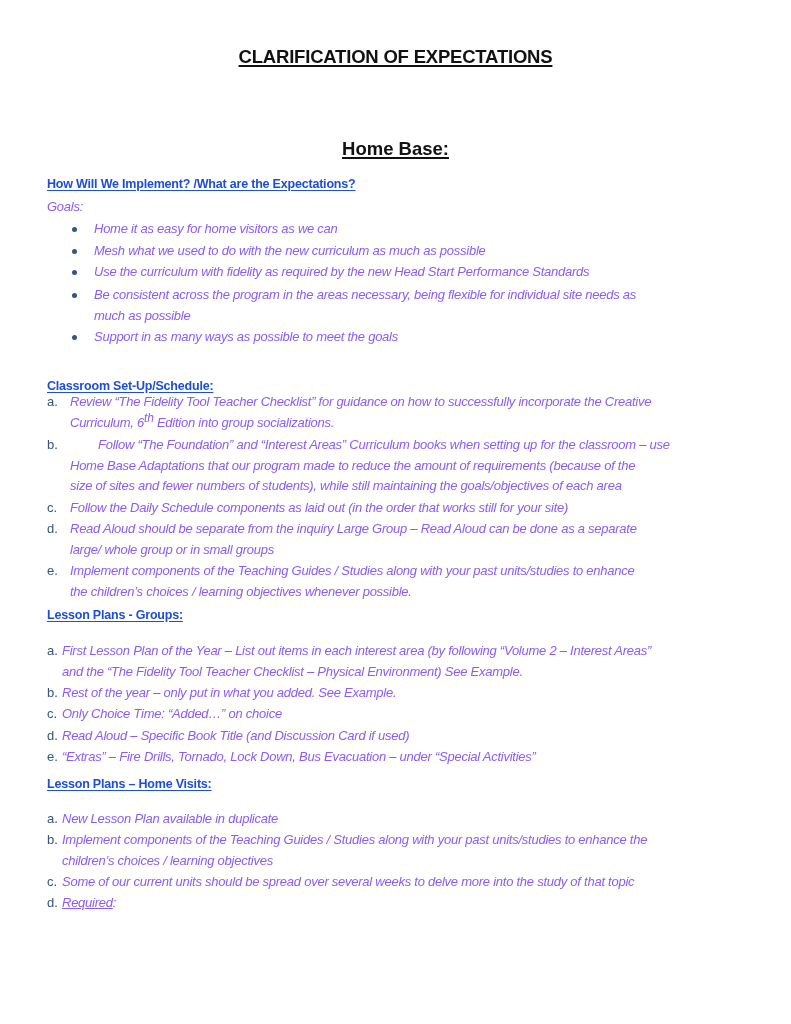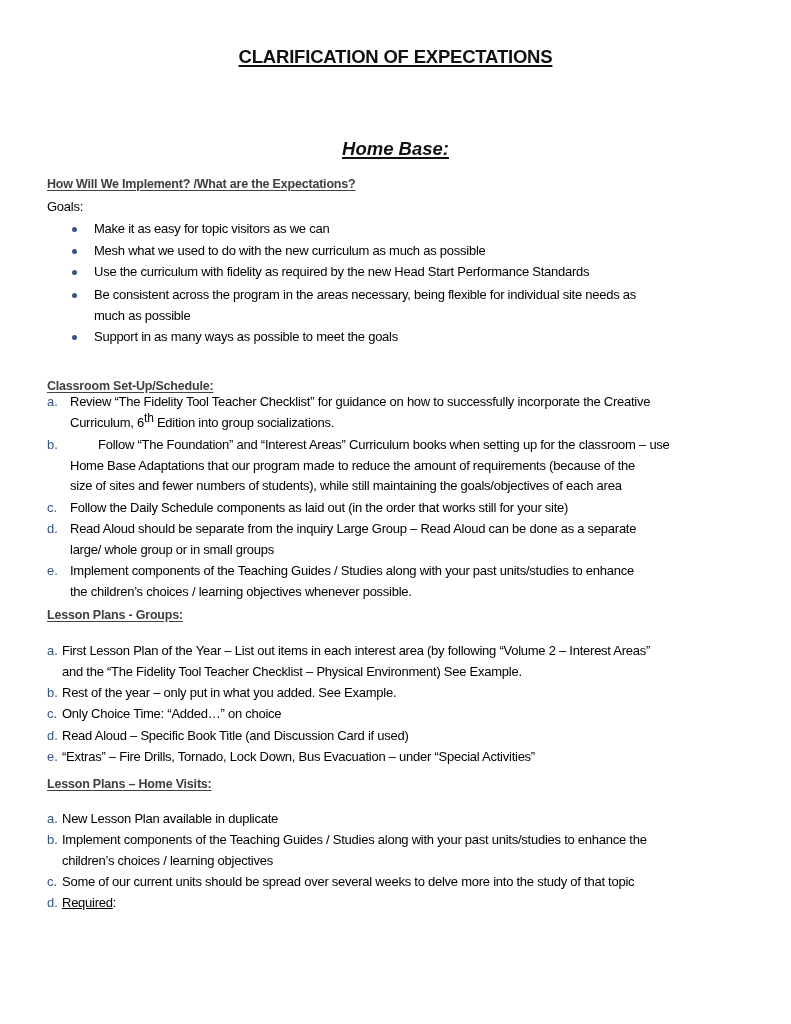--- a/index.html
+++ b/index.html
@@ -9,29 +9,29 @@
   }
   .page { position: absolute; left: 0; top: 0; width: 791px; height: 1024px; background: #fff; }
   .title {
     position: absolute; left: 0; width: 791px; text-align: center;
     font-weight: bold; color: #111; text-decoration: underline;
     text-underline-offset: 2px; text-decoration-thickness: 1.5px;
     white-space: nowrap;
   }
   .t1 { top: 46px; font-size: 18.5px; letter-spacing: -0.2px; }
   .t2 { top: 76px; font-size: 18.5px; letter-spacing: -0.2px; }
-  .t3 { top: 138px; font-size: 18.5px; font-style: italic; }
+  .t3 { top: 138px; font-size: 18.5px; }
   .heading {
-    position: absolute; left: 47px; font-weight: bold; color: #404040;
+    position: absolute; left: 47px; font-weight: bold; color: #1d4ed8;
     font-size: 12.5px; text-decoration: underline; text-underline-offset: 2px;
     white-space: nowrap; letter-spacing: -0.2px;
   }
   .line {
-    position: absolute; color: #000000; font-size: 13px; white-space: nowrap;
-    letter-spacing: -0.25px; line-height: 16px;
+    position: absolute; color: #8b5cf6; font-size: 13px; white-space: nowrap;
+    letter-spacing: -0.25px; line-height: 16px; font-style: italic;
   }
   .bullet-dot {
     position: absolute; left: 72px; width: 5px; height: 5px; border-radius: 50%;
     background: #365583;
   }
   .marker { position: absolute; color: #365583; font-size: 13px; line-height: 16px; }
   sup { font-size: 12px; line-height: 0; vertical-align: super; }
   .ul { text-decoration: underline; }
 </style>
 </head>
@@ -41,21 +41,21 @@
 
   <div class="title t1">CLARIFICATION OF EXPECTATIONS</div>
   <div class="title t3">Home Base:</div>
 
   <div class="heading" style="top:177px;">How Will We Implement? /What are the Expectations?</div>
   <div class="line" style="left:47px; top:199px;">Goals:</div>
 
   <div>
     <div>
       <span class="bullet-dot" style="top:227px;"></span>
-      <div class="line" style="left:94px; top:221px;">Make it as easy for topic visitors as we can</div>
+      <div class="line" style="left:94px; top:221px;">Home it as easy for home visitors as we can</div>
     </div>
     <div>
       <span class="bullet-dot" style="top:249px;"></span>
       <div class="line" style="left:94px; top:243px;">Mesh what we used to do with the new curriculum as much as possible</div>
     </div>
     <div>
       <span class="bullet-dot" style="top:270px;"></span>
       <div class="line" style="left:94px; top:264px;">Use the curriculum with fidelity as required by the new Head Start Performance Standards</div>
     </div>
     <div>

